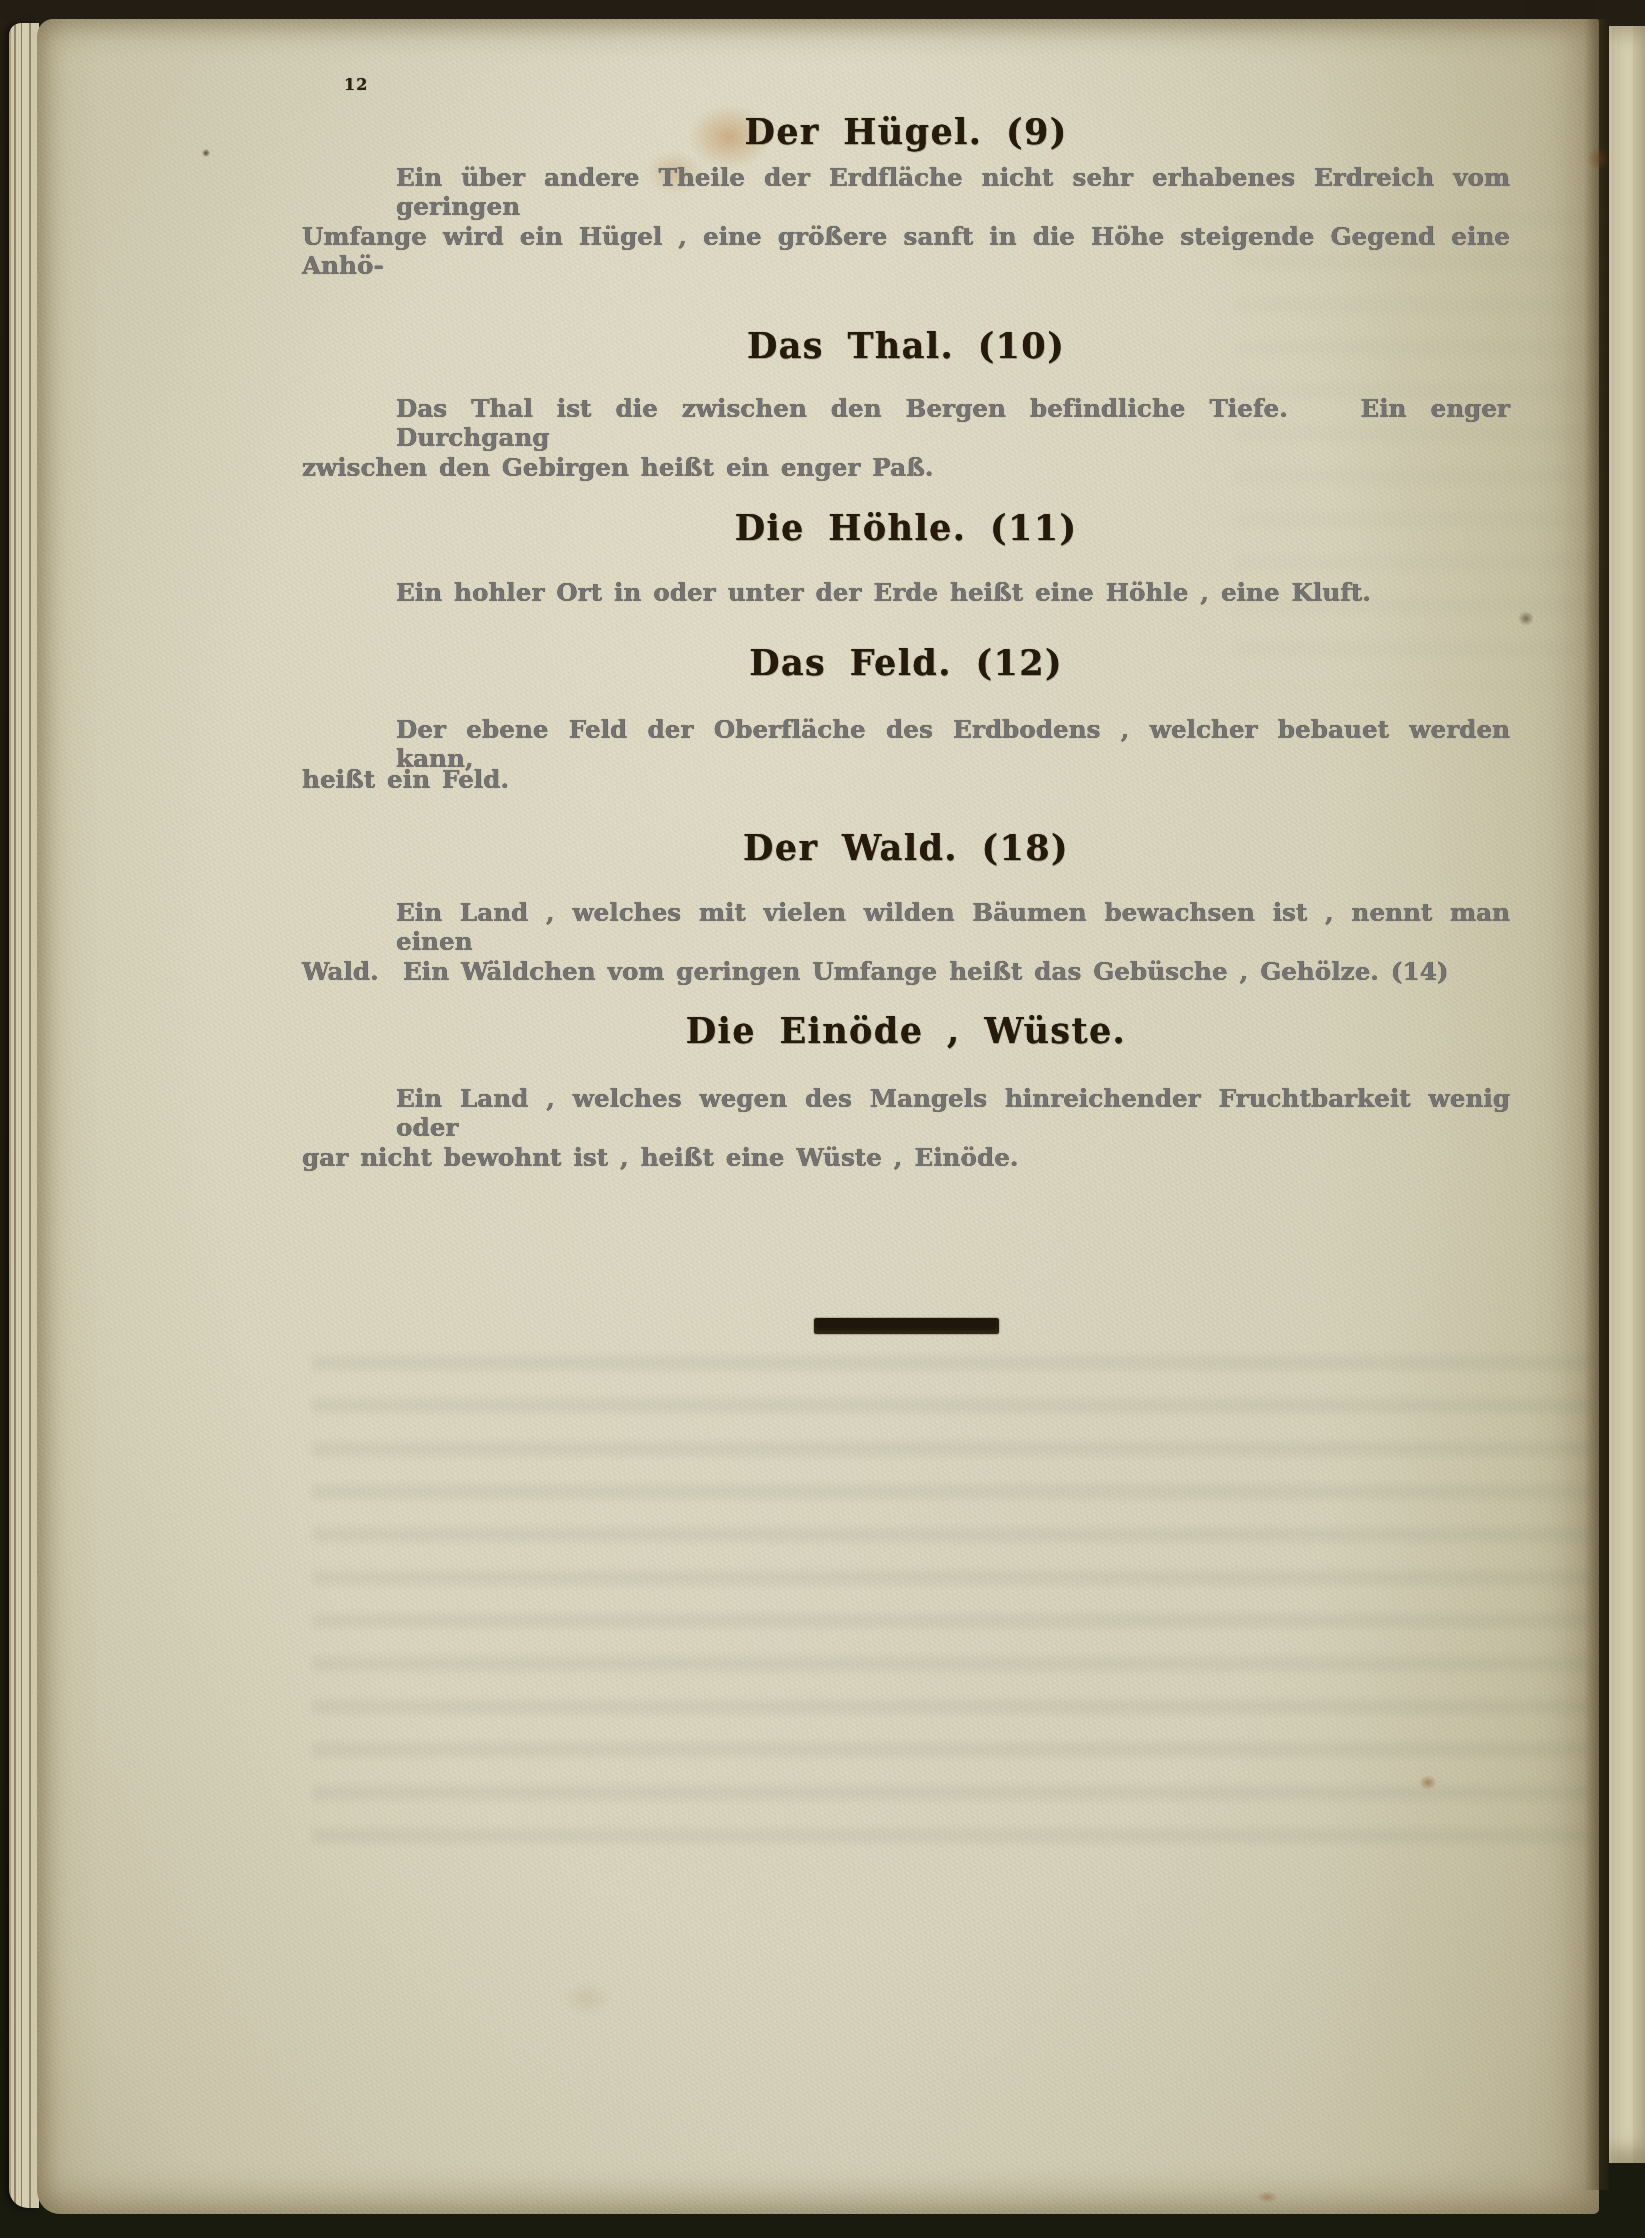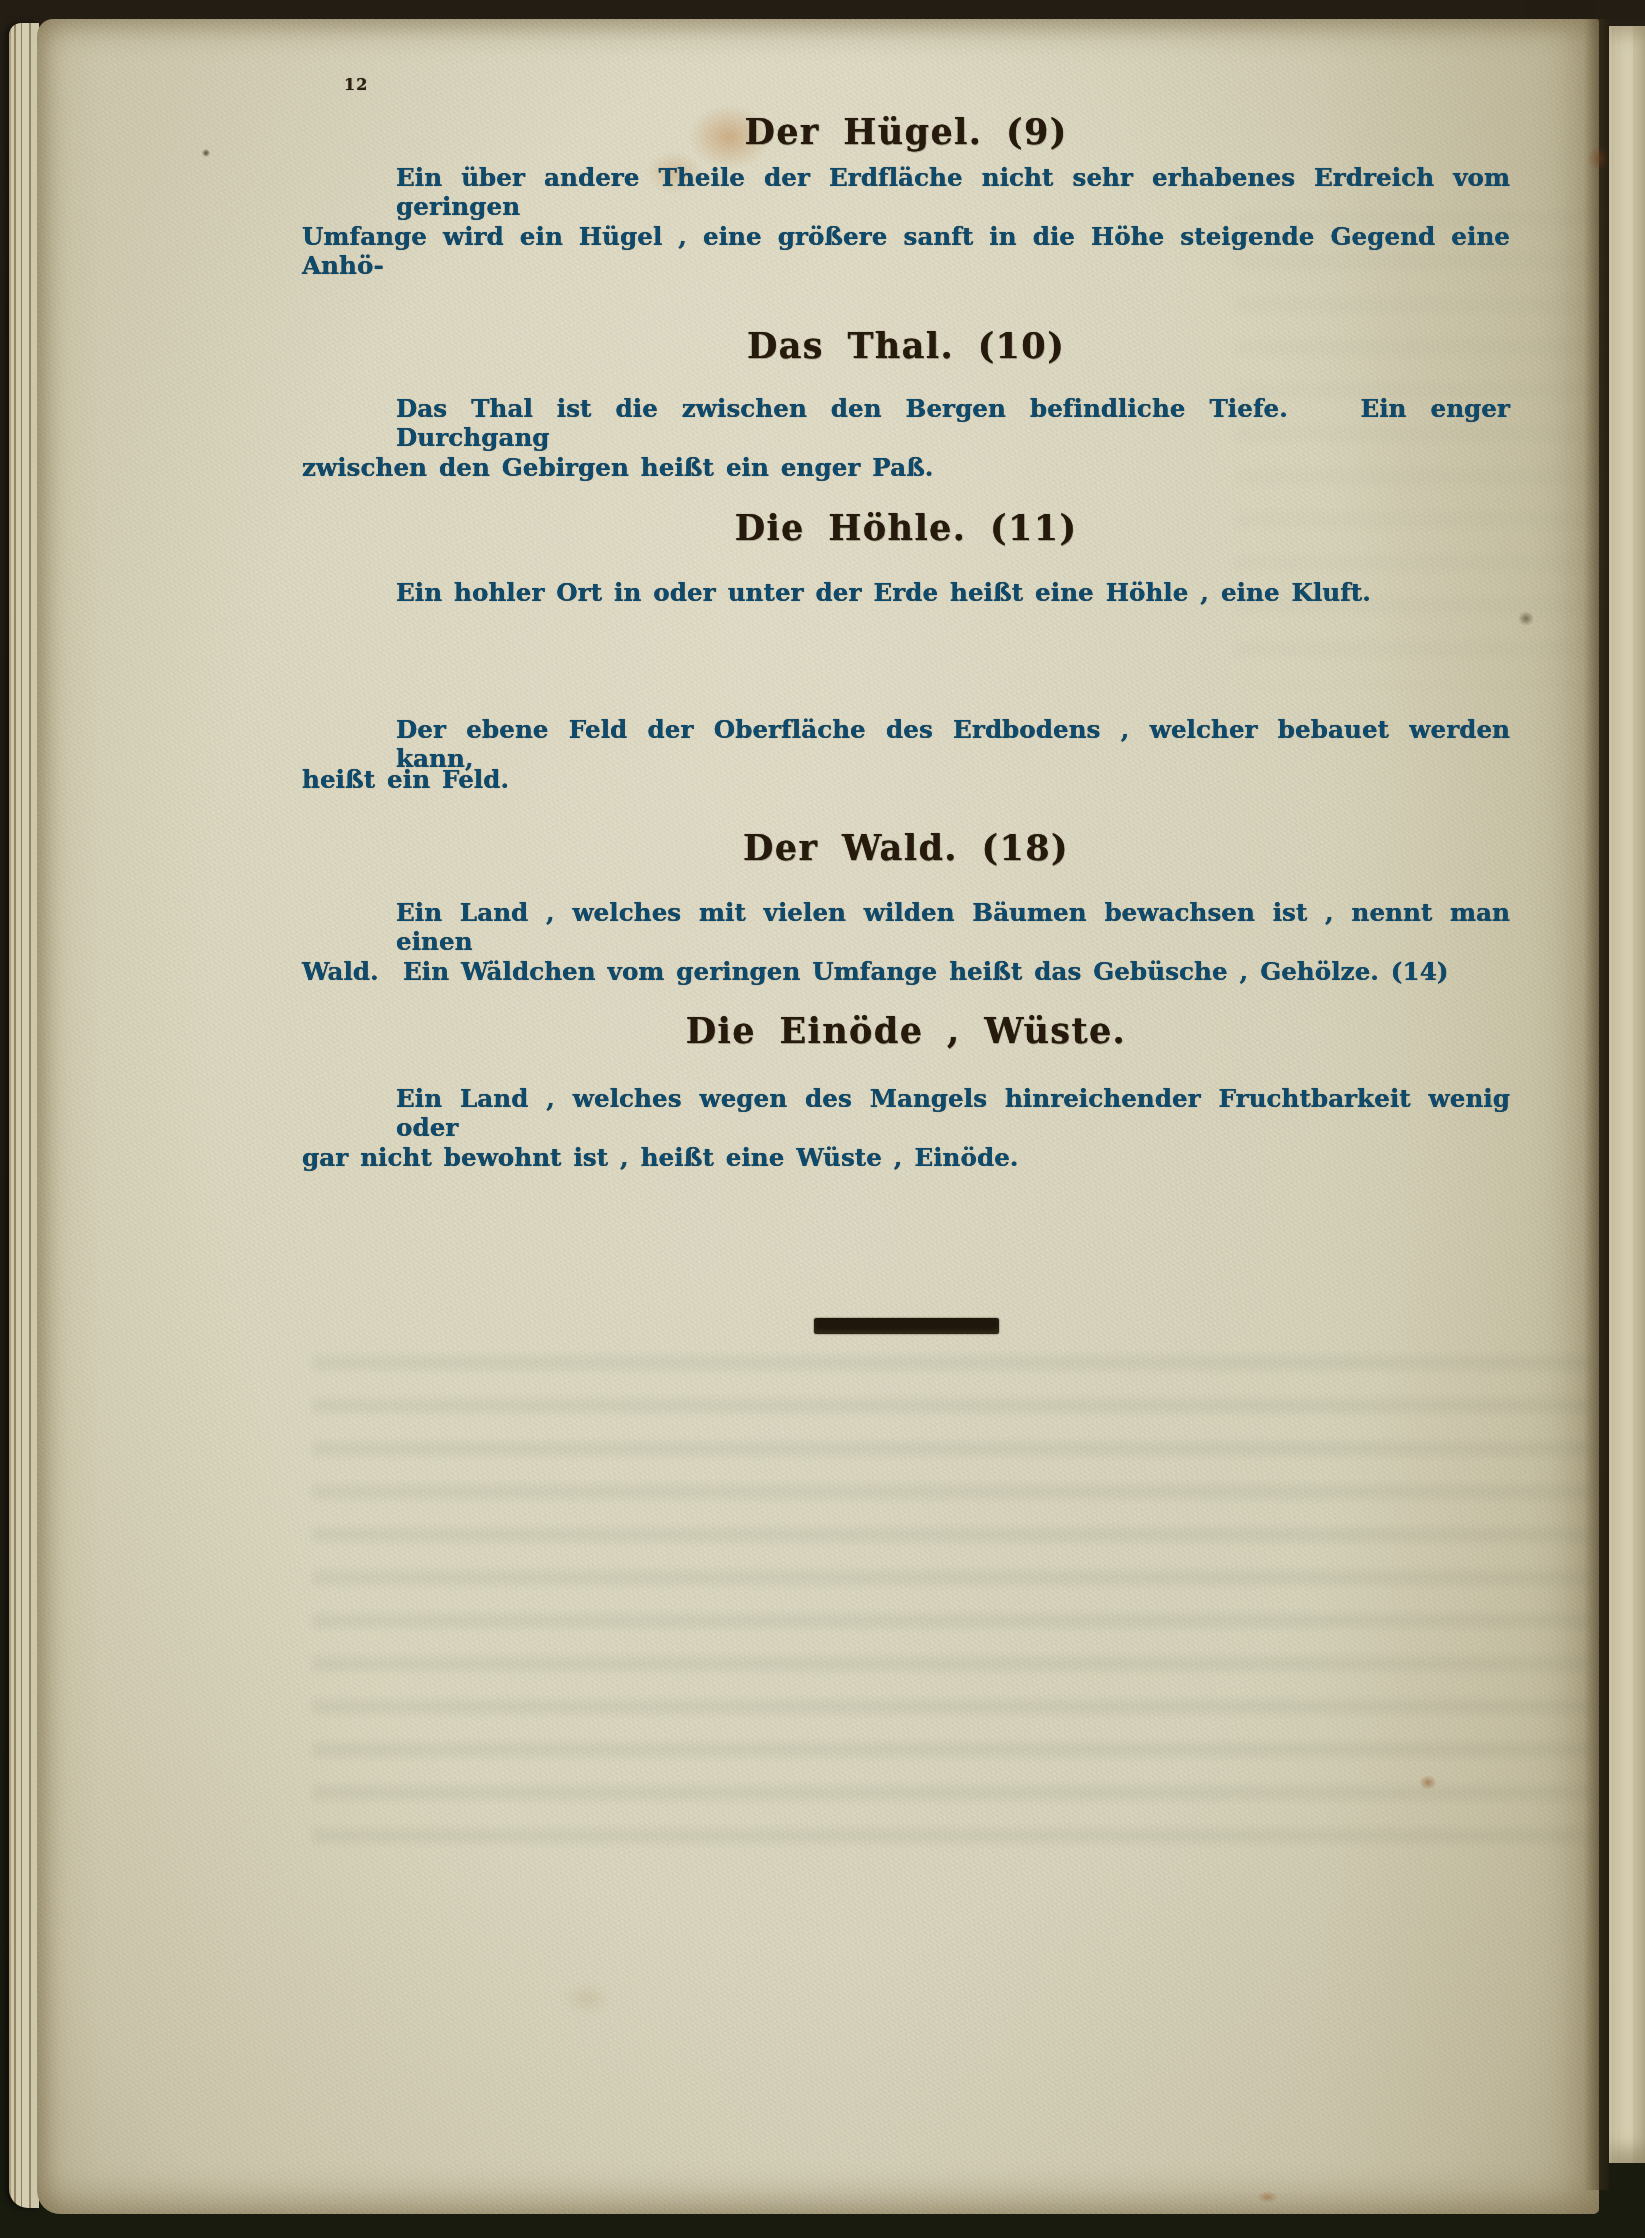--- a/index.html
+++ b/index.html
@@ -83,21 +83,21 @@
   .column{position:absolute;left:302px;top:0;width:1208px;height:1392px;color:#291c0d;}
   .hd{
     position:absolute;width:100%;text-align:center;
     font-size:35px;font-weight:bold;letter-spacing:1.4px;word-spacing:10px;
     color:#261a0c;text-shadow:0 0 0.8px rgba(32,20,8,.8),0.6px 0.6px 0 rgba(32,20,8,.25);
     white-space:nowrap;
   }
   .ln{
     position:absolute;width:100%;
     font-size:24.5px;font-weight:bold;line-height:1.18;
-    letter-spacing:0.1px;word-spacing:3.3px;color:#0c4a6e;
+    letter-spacing:0.1px;word-spacing:3.3px;color:#737373;
     text-shadow:0 0 0.7px rgba(32,20,8,.75),0.3px 0.3px 0 rgba(32,20,8,.3);
     white-space:nowrap;
   }
   .full{white-space:normal;text-align:justify;text-align-last:justify;}
   .ind{padding-left:94px;box-sizing:border-box;}
   .rule{
     position:absolute;left:814px;top:1318px;width:185px;height:15.6px;
     background:#1f170b;border-radius:2.8px;
     box-shadow:0 0 1.7px rgba(30,22,10,.85), inset 0 -3.3px 4.5px rgba(90,80,55,.35);
   }
@@ -131,20 +131,21 @@
   <div class="ln full ind" style="top:164px;">Ein über andere Theile der Erdfläche nicht sehr erhabenes Erdreich vom geringen</div>
   <div class="ln full" style="top:223px;">Umfange wird ein Hügel , eine größere sanft in die Höhe steigende Gegend eine Anhö-</div>
 
   <div class="hd" style="top:325px;">Das Thal. (10)</div>
   <div class="ln full ind" style="top:395px;">Das Thal ist die zwischen den Bergen befindliche Tiefe.   Ein enger Durchgang</div>
   <div class="ln" style="top:454px;">zwischen den Gebirgen heißt ein enger Paß.</div>
 
   <div class="hd" style="top:507px;">Die Höhle. (11)</div>
   <div class="ln ind" style="top:579px;">Ein hohler Ort in oder unter der Erde heißt eine Höhle , eine Kluft.</div>
 
+  <div class="hd" style="top:642px;">Das Feld. (12)</div>
   <div class="ln full ind" style="top:716px;">Der ebene Feld der Oberfläche des Erdbodens , welcher bebauet werden kann,</div>
   <div class="ln" style="top:766px;">heißt ein Feld.</div>
 
   <div class="hd" style="top:827px;">Der Wald. (18)</div>
   <div class="ln full ind" style="top:899px;">Ein Land , welches mit vielen wilden Bäumen bewachsen ist , nennt man einen</div>
   <div class="ln" style="top:958px;">Wald.  Ein Wäldchen vom geringen Umfange heißt das Gebüsche , Gehölze. (14)</div>
 
   <div class="hd" style="top:1010px;">Die Einöde , Wüste.</div>
   <div class="ln" style="top:1144px;">gar nicht bewohnt ist , heißt eine Wüste , Einöde.</div>
   <div class="ln full ind" style="top:1085px;">Ein Land , welches wegen des Mangels hinreichender Fruchtbarkeit wenig oder</div>

